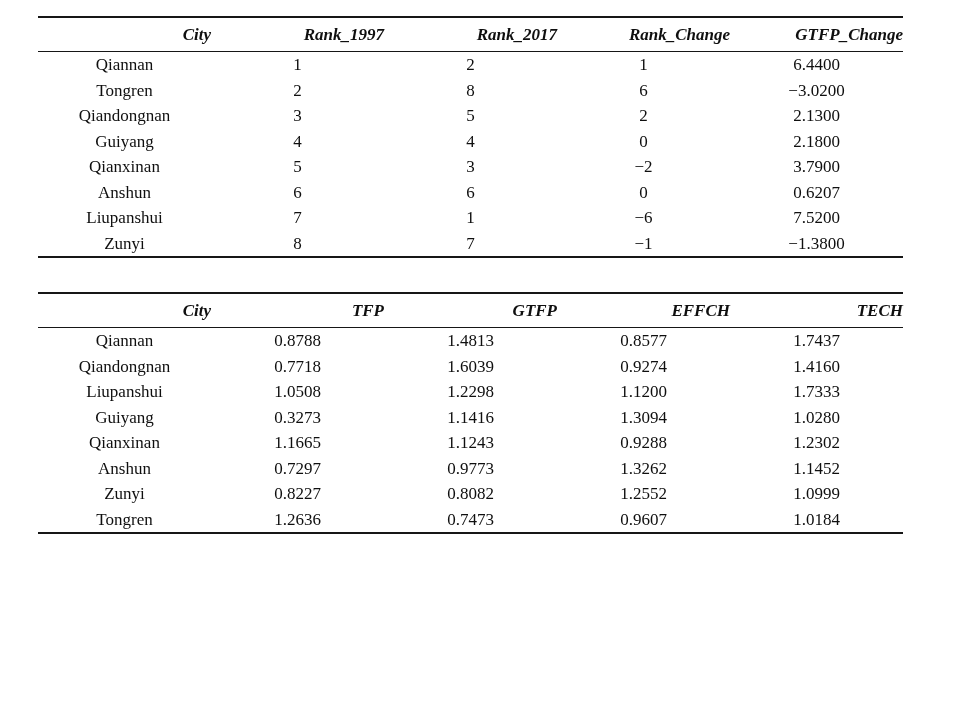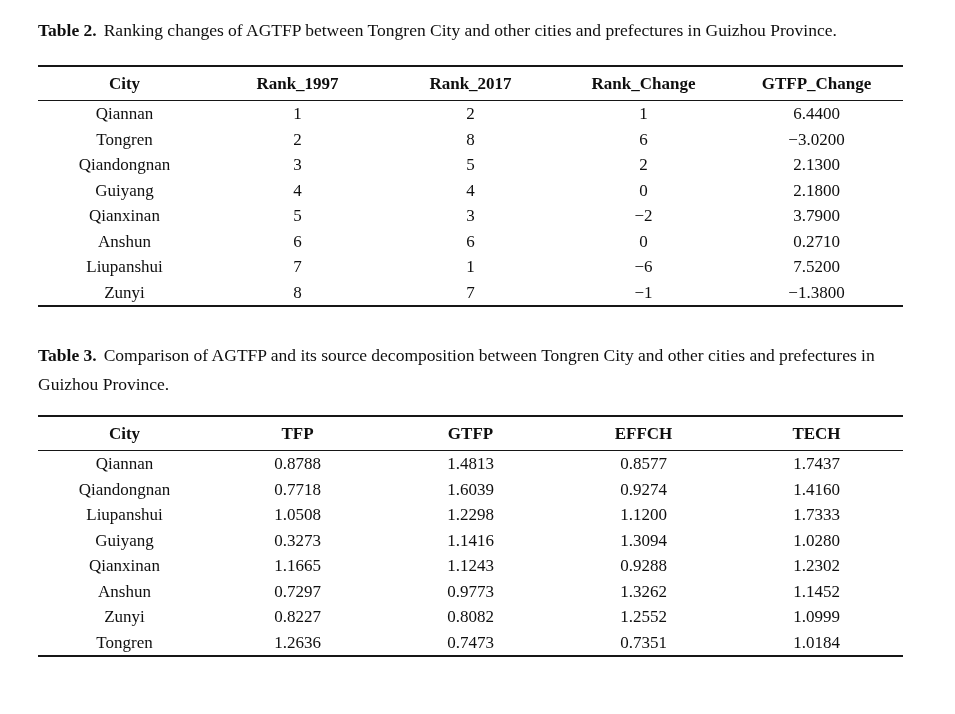--- a/index.html
+++ b/index.html
@@ -36,45 +36,43 @@
   table.data-table {
     width: 100%;
     border-collapse: collapse;
     table-layout: fixed;
     border-top: 2.5px solid #161616;
     border-bottom: 2.5px solid #161616;
   }
   table.data-table th {
     font-weight: bold;
     font-size: 17px;
-    text-align: center;
+    text-align: right;
     height: 33px;
     vertical-align: middle;
     border-bottom: 1.3px solid #161616;
     padding: 0;
     width: 20%;
+    font-style: italic;
   }
   table.data-table td {
     font-size: 17px;
     text-align: center;
     height: 25.5px;
     line-height: 25.5px;
     vertical-align: middle;
     padding: 0;
   }
 </style>
 </head>
 <body>
 
 <div class="page">
 
   <section class="table-block table-block-2">
-    <p class="caption">
-      <span class="cap-label">Table 2.</span><span>Ranking changes of AGTFP between Tongren City and other cities and prefectures in Guizhou Province.</span>
-    </p>
     <table class="data-table" data-table="tables.0">
         <thead>
           <tr>
             <th>City</th>
             <th>Rank_1997</th>
             <th>Rank_2017</th>
             <th>Rank_Change</th>
             <th>GTFP_Change</th>
           </tr>
         </thead>
@@ -112,44 +110,41 @@
             <td>5</td>
             <td>3</td>
             <td>−2</td>
             <td>3.7900</td>
           </tr>
           <tr>
             <td>Anshun</td>
             <td>6</td>
             <td>6</td>
             <td>0</td>
-            <td>0.2710</td>
+            <td>0.6207</td>
           </tr>
           <tr>
             <td>Liupanshui</td>
             <td>7</td>
             <td>1</td>
             <td>−6</td>
             <td>7.5200</td>
           </tr>
           <tr>
             <td>Zunyi</td>
             <td>8</td>
             <td>7</td>
             <td>−1</td>
             <td>−1.3800</td>
           </tr>
         </tbody>
       </table>
   </section>
 
   <section class="table-block table-block-3">
-    <p class="caption">
-      <span class="cap-label">Table 3.</span><span>Comparison of AGTFP and its source decomposition between Tongren City and other cities and prefectures in Guizhou Province.</span>
-    </p>
     <table class="data-table" data-table="tables.1">
         <thead>
           <tr>
             <th>City</th>
             <th>TFP</th>
             <th>GTFP</th>
             <th>EFFCH</th>
             <th>TECH</th>
           </tr>
         </thead>
@@ -200,20 +195,20 @@
             <td>Zunyi</td>
             <td>0.8227</td>
             <td>0.8082</td>
             <td>1.2552</td>
             <td>1.0999</td>
           </tr>
           <tr>
             <td>Tongren</td>
             <td>1.2636</td>
             <td>0.7473</td>
-            <td>0.7351</td>
+            <td>0.9607</td>
             <td>1.0184</td>
           </tr>
         </tbody>
       </table>
   </section>
 
 </div>
 
 </body></html>

